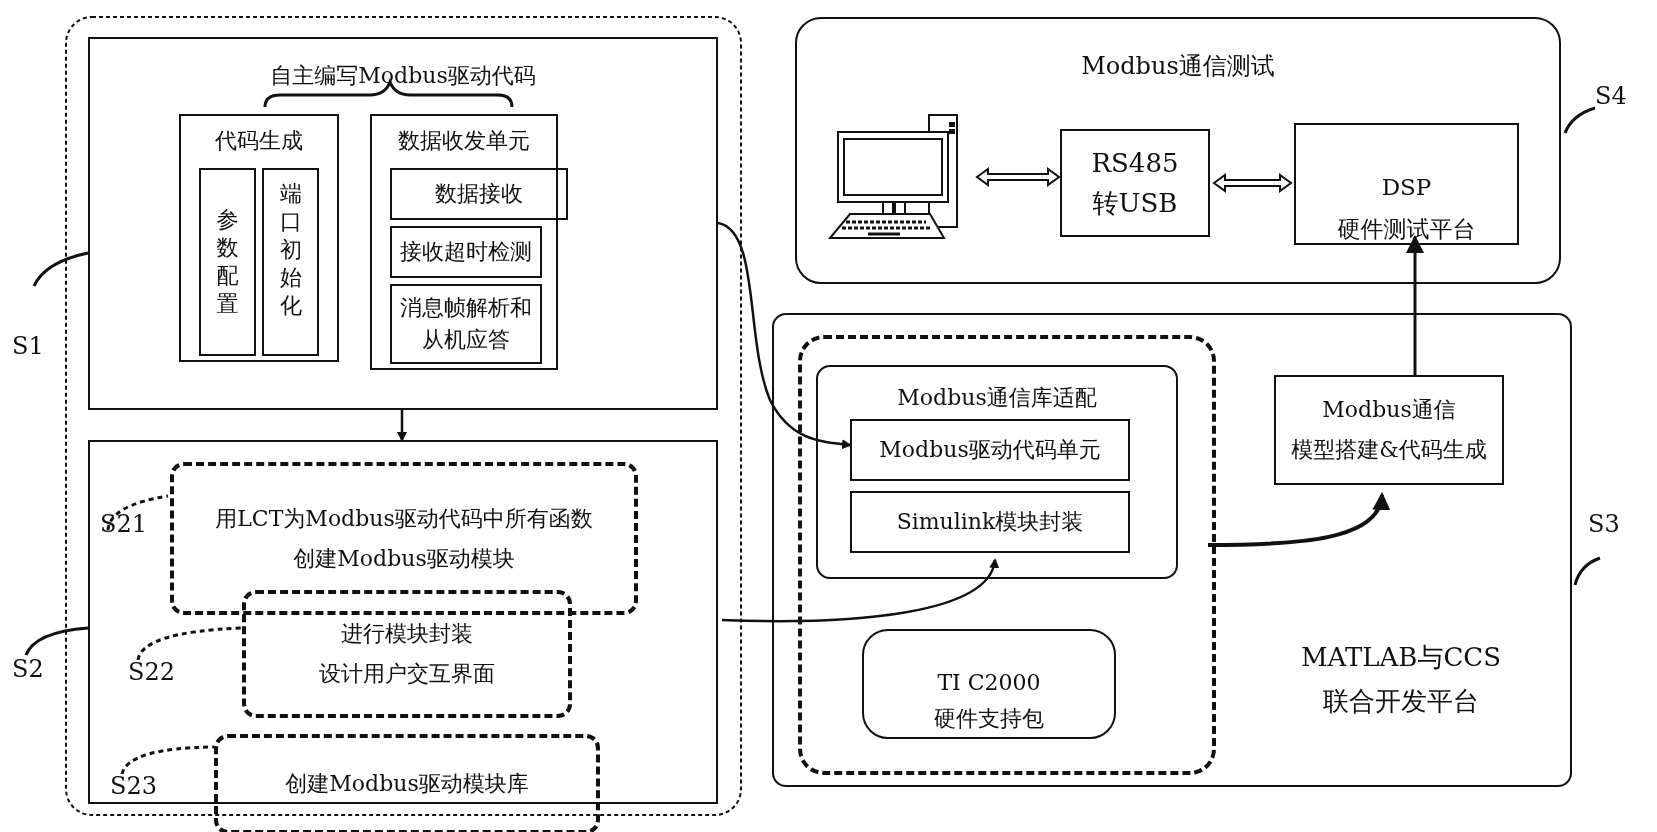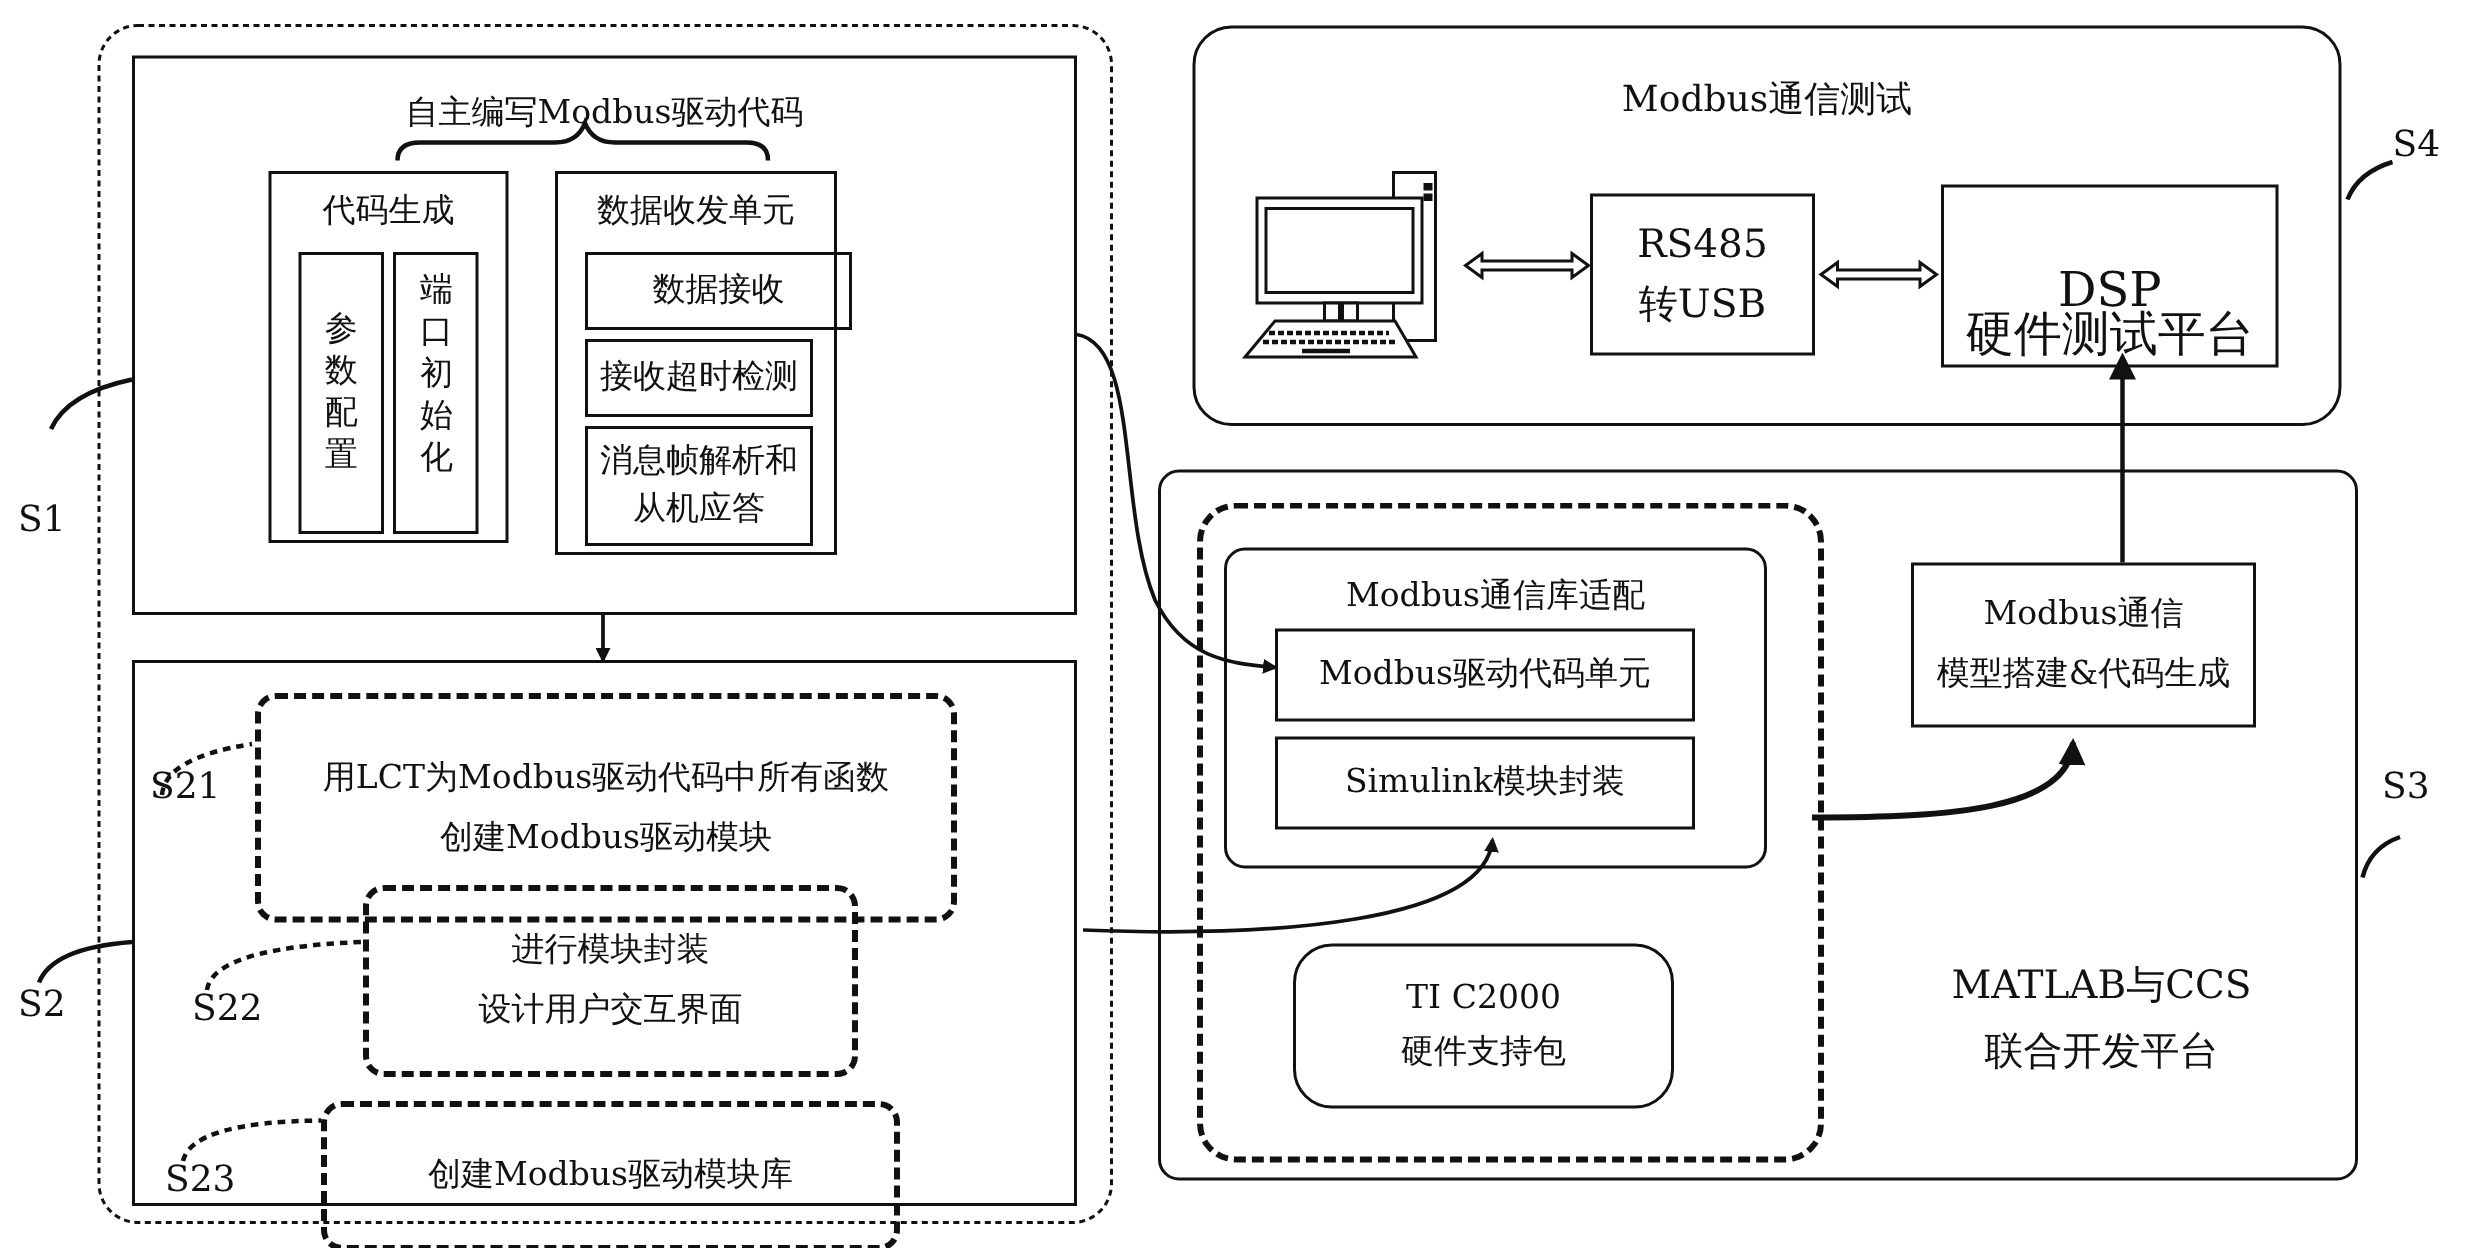--- a/index.html
+++ b/index.html
@@ -119,37 +119,37 @@
   </div>
 </div>
 
 <div class="box solid rnd" style="left:795px;top:17px;width:766px;height:267px;">
   <div class="txt" style="left:0;right:0;top:30px;font-size:24px;">Modbus通信测试</div>
   <div class="box solid center" style="left:263px;top:110px;width:150px;height:108px;">
     <span class="txt" style="position:static;white-space:pre;font-size:26px;line-height:40px;">RS485
 转USB</span>
   </div>
   <div class="box solid center" style="left:497px;top:104px;width:225px;height:122px;">
-    <span class="txt" style="position:static;white-space:pre;font-size:32px;line-height:29px;margin-top:48px;">DSP
+    <span class="txt" style="position:static;white-space:pre;font-size:23px;line-height:42px;margin-top:48px;">DSP
 硬件测试平台</span>
   </div>
 </div>
 
 <div class="box solid rnd-s" style="left:772px;top:313px;width:800px;height:474px;">
   <div class="box dash rnd" style="left:24px;top:20px;width:418px;height:440px;">
     <div class="box solid rnd-s" style="left:14px;top:26px;width:362px;height:214px;">
       <div class="txt" style="left:0;right:0;top:14px;">Modbus通信库适配</div>
       <div class="box solid center" style="left:32px;top:52px;width:280px;height:62px;">
         <span class="txt" style="position:static;">Modbus驱动代码单元</span>
       </div>
       <div class="box solid center" style="left:32px;top:124px;width:280px;height:62px;">
         <span class="txt" style="position:static;">Simulink模块封装</span>
       </div>
     </div>
-    <div class="box solid rnd center" style="left:60px;top:290px;width:254px;height:110px;">
+    <div class="box solid rnd center" style="left:60px;top:290px;width:254px;height:110px;align-items:flex-end;">
       <span class="txt" style="position:static;white-space:pre;line-height:36px;">TI C2000
 硬件支持包</span>
     </div>
   </div>
   <div class="box solid center" style="left:500px;top:60px;width:230px;height:110px;">
     <span class="txt" style="position:static;white-space:pre;line-height:40px;">Modbus通信
 模型搭建&amp;代码生成</span>
   </div>
   <div class="txt" style="left:500px;width:254px;top:320px;white-space:pre;font-size:26px;line-height:44px;">MATLAB与CCS
 联合开发平台</div>

